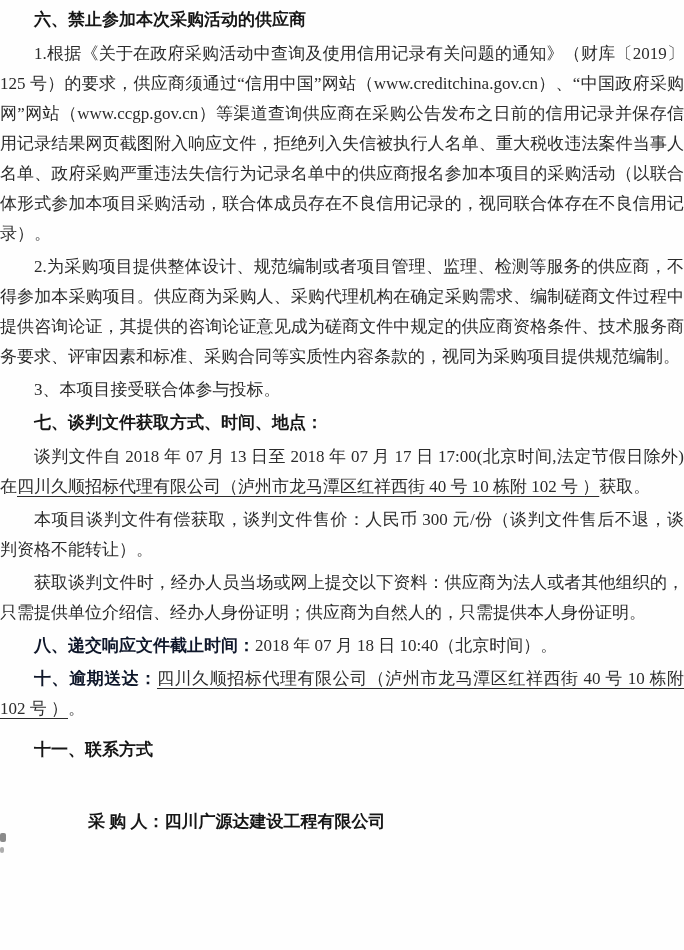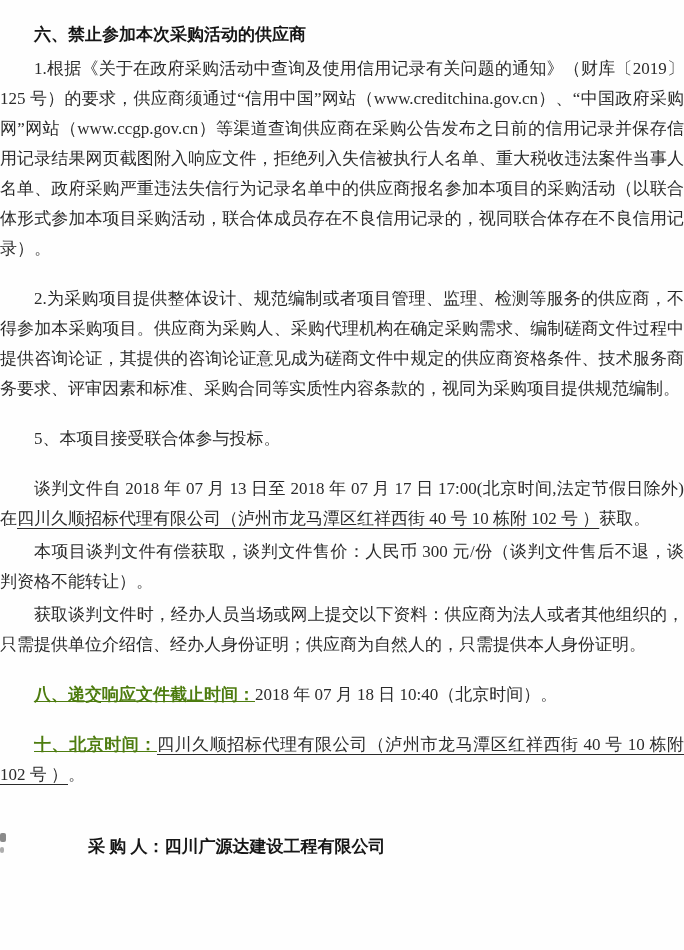--- a/index.html
+++ b/index.html
@@ -12,39 +12,38 @@
     width: 684px;
     height: 950px;
     box-sizing: border-box;
     background: #fefefe;
     color: #2b2b2b;
     font-family: "Liberation Serif", "DejaVu Serif", serif;
     font-size: 17px;
     line-height: 30px;
     text-align: justify;
     overflow: hidden;
-    padding-top: 18px;
+    padding-top: 3px;
   }
   .p {
     margin: 0 0 3px 0;
     text-indent: 2em;
   }
   .h {
     margin: 2px 0 4px 0;
     text-indent: 2em;
     font-weight: bold;
     color: #161616;
   }
   .sec-gap {
-    margin-top: 20px;
+    margin-top: 3px;
   }
   .lead {
     font-weight: bold;
-    color: #4d7c0f;
-    text-decoration: underline;
+    color: #0f172a;
   }
   .ul {
     text-decoration: underline;
     text-underline-offset: 4px;
     text-decoration-thickness: 1px;
   }
   .buyer {
     margin: 42px 0 0 88px;
     font-weight: bold;
     color: #161616;
@@ -70,45 +69,51 @@
 
   <p class="p">
     <span>1.根据《关于在政府采购活动中查询及使用信用记录有关问题的通知》（财库〔2019〕125 号）的要求，供应商须通过“信用中国”网站（www.creditchina.gov.cn）、“中国政府采购网”网站（www.ccgp.gov.cn）等渠道查询供应商在采购公告发布之日前的信用记录并保存信用记录结果网页截图附入响应文件，拒绝列入失信被执行人名单、重大税收违法案件当事人名单、政府采购严重违法失信行为记录名单中的供应商报名参加本项目的采购活动（以联合体形式参加本项目采购活动，联合体成员存在不良信用记录的，视同联合体存在不良信用记录）。</span>
   </p>
 
   <p class="p sec-gap">
     <span>2.为采购项目提供整体设计、规范编制或者项目管理、监理、检测等服务的供应商，不得参加本采购项目。供应商为采购人、采购代理机构在确定采购需求、编制磋商文件过程中提供咨询论证，其提供的咨询论证意见成为磋商文件中规定的供应商资格条件、技术服务商务要求、评审因素和标准、采购合同等实质性内容条款的，视同为采购项目提供规范编制。</span>
   </p>
 
   <p class="p sec-gap">
-    <span>5、本项目接受联合体参与投标。</span>
+    <span>3、本项目接受联合体参与投标。</span>
   </p>
 
+  <p class="h sec-gap">
+    <span>七、谈判文件获取方式、时间、地点：</span>
+  </p>
 
   <p class="p sec-gap">
     <span>谈判文件自 2018 年 07 月 13 日至 2018 年 07 月 17 日 17:00(北京时间,法定节假日除外)在</span><span class="ul">四川久顺招标代理有限公司（泸州市龙马潭区红祥西街 40 号 10 栋附 102 号 ）</span><span>获取。</span>
   </p>
 
   <p class="p">
     <span>本项目谈判文件有偿获取，谈判文件售价：人民币 300 元/份（谈判文件售后不退，谈判资格不能转让）。</span>
   </p>
 
   <p class="p">
     <span>获取谈判文件时，经办人员当场或网上提交以下资料：供应商为法人或者其他组织的，只需提供单位介绍信、经办人身份证明；供应商为自然人的，只需提供本人身份证明。</span>
   </p>
 
   <p class="p sec-gap">
     <span class="lead">八、递交响应文件截止时间：</span><span>2018 年 07 月 18 日 10:40（北京时间）。</span>
   </p>
 
 
   <p class="p sec-gap">
-    <span class="lead">十、北京时间：</span><span class="ul">四川久顺招标代理有限公司（泸州市龙马潭区红祥西街 40 号 10 栋附 102 号 ）</span><span>。</span>
+    <span class="lead">十、逾期送达：</span><span class="ul">四川久顺招标代理有限公司（泸州市龙马潭区红祥西街 40 号 10 栋附 102 号 ）</span><span>。</span>
   </p>
 
+  <p class="h sec-gap" style="margin-top:11px">
+    <span>十一、联系方式</span>
+  </p>
 
   <p class="p buyer">
     <span>采 购 人：</span><span>四川广源达建设工程有限公司</span>
   </p>
 
   <div class="artifact a1"></div>
   <div class="artifact a2"></div>
 
 </div>
 

